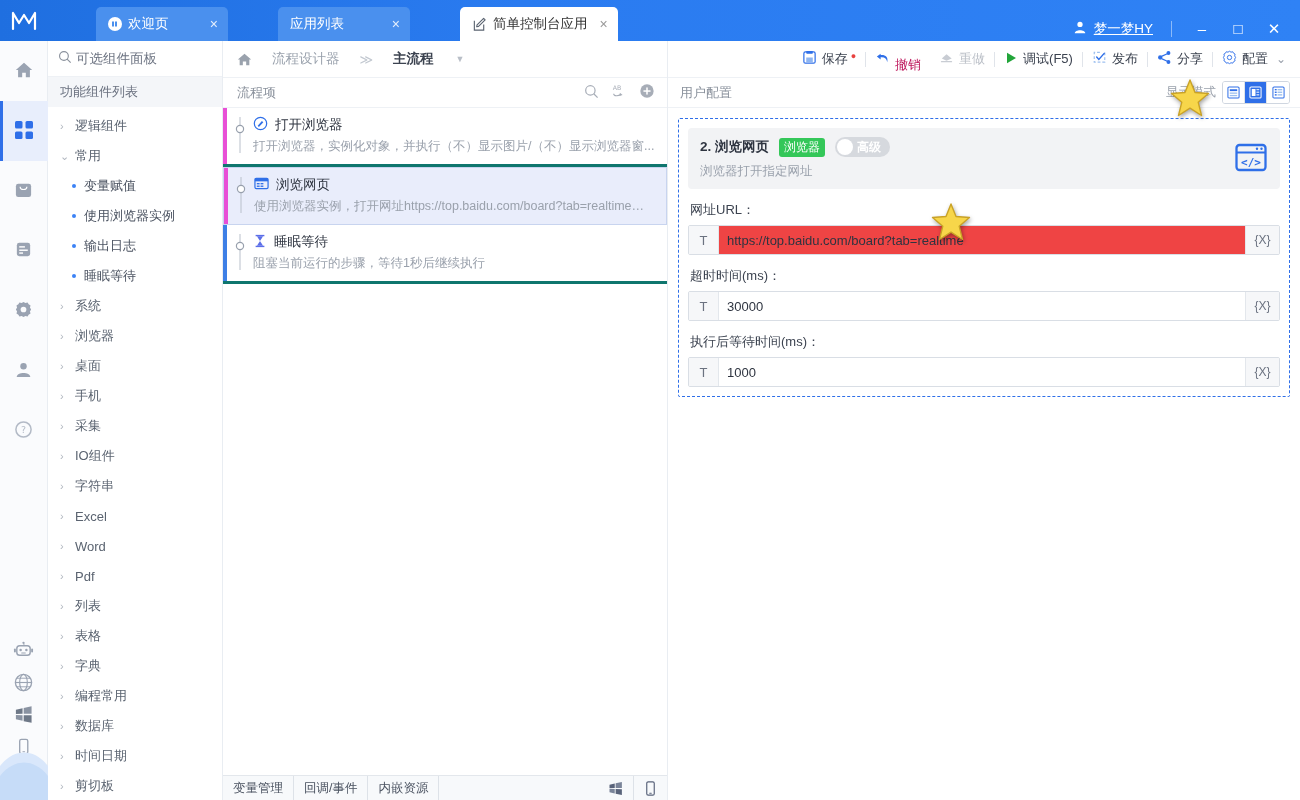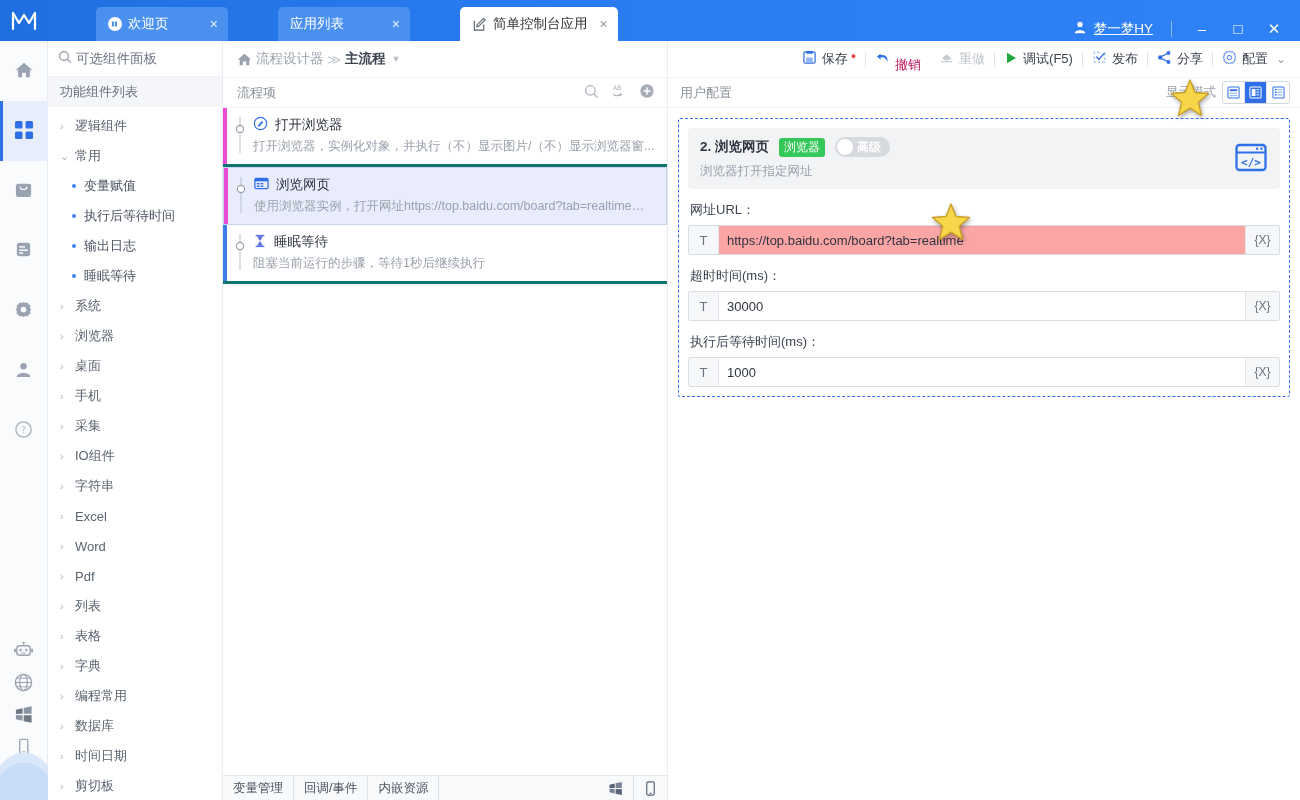--- a/index.html
+++ b/index.html
@@ -67,21 +67,21 @@
     height: 30px; display:flex; align-items:center; padding: 0 12px; background:#f4f6f9; color:#6b7280; font-size:13px;
   }
   .comp-list { flex:1; overflow:hidden; padding-top: 4px; }
   .comp-group { height: 30px; display:flex; align-items:center; gap:7px; padding: 0 12px; color:#5a6370; font-size:13px; cursor:default; }
   .caret { display:inline-block; width:8px; color:#b0b6bf; font-size: 11px; }
   .comp-leaf { height: 30px; display:flex; align-items:center; gap:8px; padding-left: 24px; color:#4a5260; font-size:13px; }
   .dot { width: 4px; height: 4px; border-radius: 50%; background: #3b82f6; flex: 0 0 4px; }
 
   
   .center { width: 445px; flex: 0 0 445px; display:flex; flex-direction:column; border-right: 1px solid #e9edf2; }
-  .crumbbar { height: 37px; display:flex; align-items:center; gap:4px; padding: 0 14px; border-bottom: 1px solid #eef1f5; }
+  .crumbbar { height: 37px; display:flex; align-items:center; gap:20px; padding: 0 14px; border-bottom: 1px solid #eef1f5; }
   .crumb-home { color:#9aa2ad; display:flex; align-items:center; }
   .crumb { color:#9aa2ad; font-size: 13.5px; }
   .crumb-sep { color:#c2c8d0; font-size: 13px; }
   .crumb.current { color:#3c4350; font-weight: bold; }
   .crumb-caret { color:#b8bec7; font-size: 9px; margin-left:2px; }
 
   .flow-head { height:30px; display:flex; align-items:center; padding: 0 12px 0 14px; border-bottom:1px solid #eef1f5; }
   .flow-head-title { color:#8a919c; font-size: 13px; flex:1; }
   .flow-head-icons { display:flex; align-items:center; gap: 12px; color:#a7adb7; }
 
@@ -120,21 +120,21 @@
   .toggle { display:flex; align-items:center; background:#d6d9de; border-radius: 11px; height:20px; padding: 0 9px 0 2px; gap:4px; }
   .toggle .knob { width:16px; height:16px; border-radius:50%; background:#fff; }
   .toggle .tlabel { font-size:12px; color:#fff; font-weight:bold; }
   .cfg-sub { color:#9aa1ac; font-size:12.5px; margin-top:6px; }
   .code-ico { position:absolute; right:12px; top:50%; transform:translateY(-50%); }
 
   .field-label { font-size:13px; color:#3c4350; margin: 12px 0 6px 2px; }
   .field-row { display:flex; height:30px; border:1px solid #d9dee5; border-radius:2px; overflow:hidden; background:#fff; }
   .field-t { width:30px; flex:0 0 30px; display:flex; align-items:center; justify-content:center; background:#f6f7f9; border-right:1px solid #e3e7ec; color:#6b7280; font-size:13px; }
   .field-val { flex:1; display:flex; align-items:center; padding: 0 8px; font-size:13px; color:#2e3440; min-width:0; overflow:hidden; white-space:nowrap; }
-  .field-val.selected { background:#fca5a5; }
+  .field-val.selected { background:#ef4444; }
   .field-x { width:34px; flex:0 0 34px; display:flex; align-items:center; justify-content:center; background:#f6f7f9; border-left:1px solid #e3e7ec; color:#6b7280; font-size:12px; }
 
   
   .star { position:absolute; pointer-events:none; filter: drop-shadow(1px 2px 2px rgba(0,0,0,.35)); }
 </style>
 </head>
 <body>
 
 <div class="app">
 
@@ -336,21 +336,21 @@
         <div class="comp-group">
             <span class="caret">⌄</span>
             <span>常用</span>
           </div>
         <div class="comp-leaf">
             <span class="dot"></span>
             <span>变量赋值</span>
           </div>
         <div class="comp-leaf">
             <span class="dot"></span>
-            <span>执行后等待时间</span>
+            <span>使用浏览器实例</span>
           </div>
         <div class="comp-leaf">
             <span class="dot"></span>
             <span>输出日志</span>
           </div>
         <div class="comp-leaf">
             <span class="dot"></span>
             <span>睡眠等待</span>
           </div>
 

